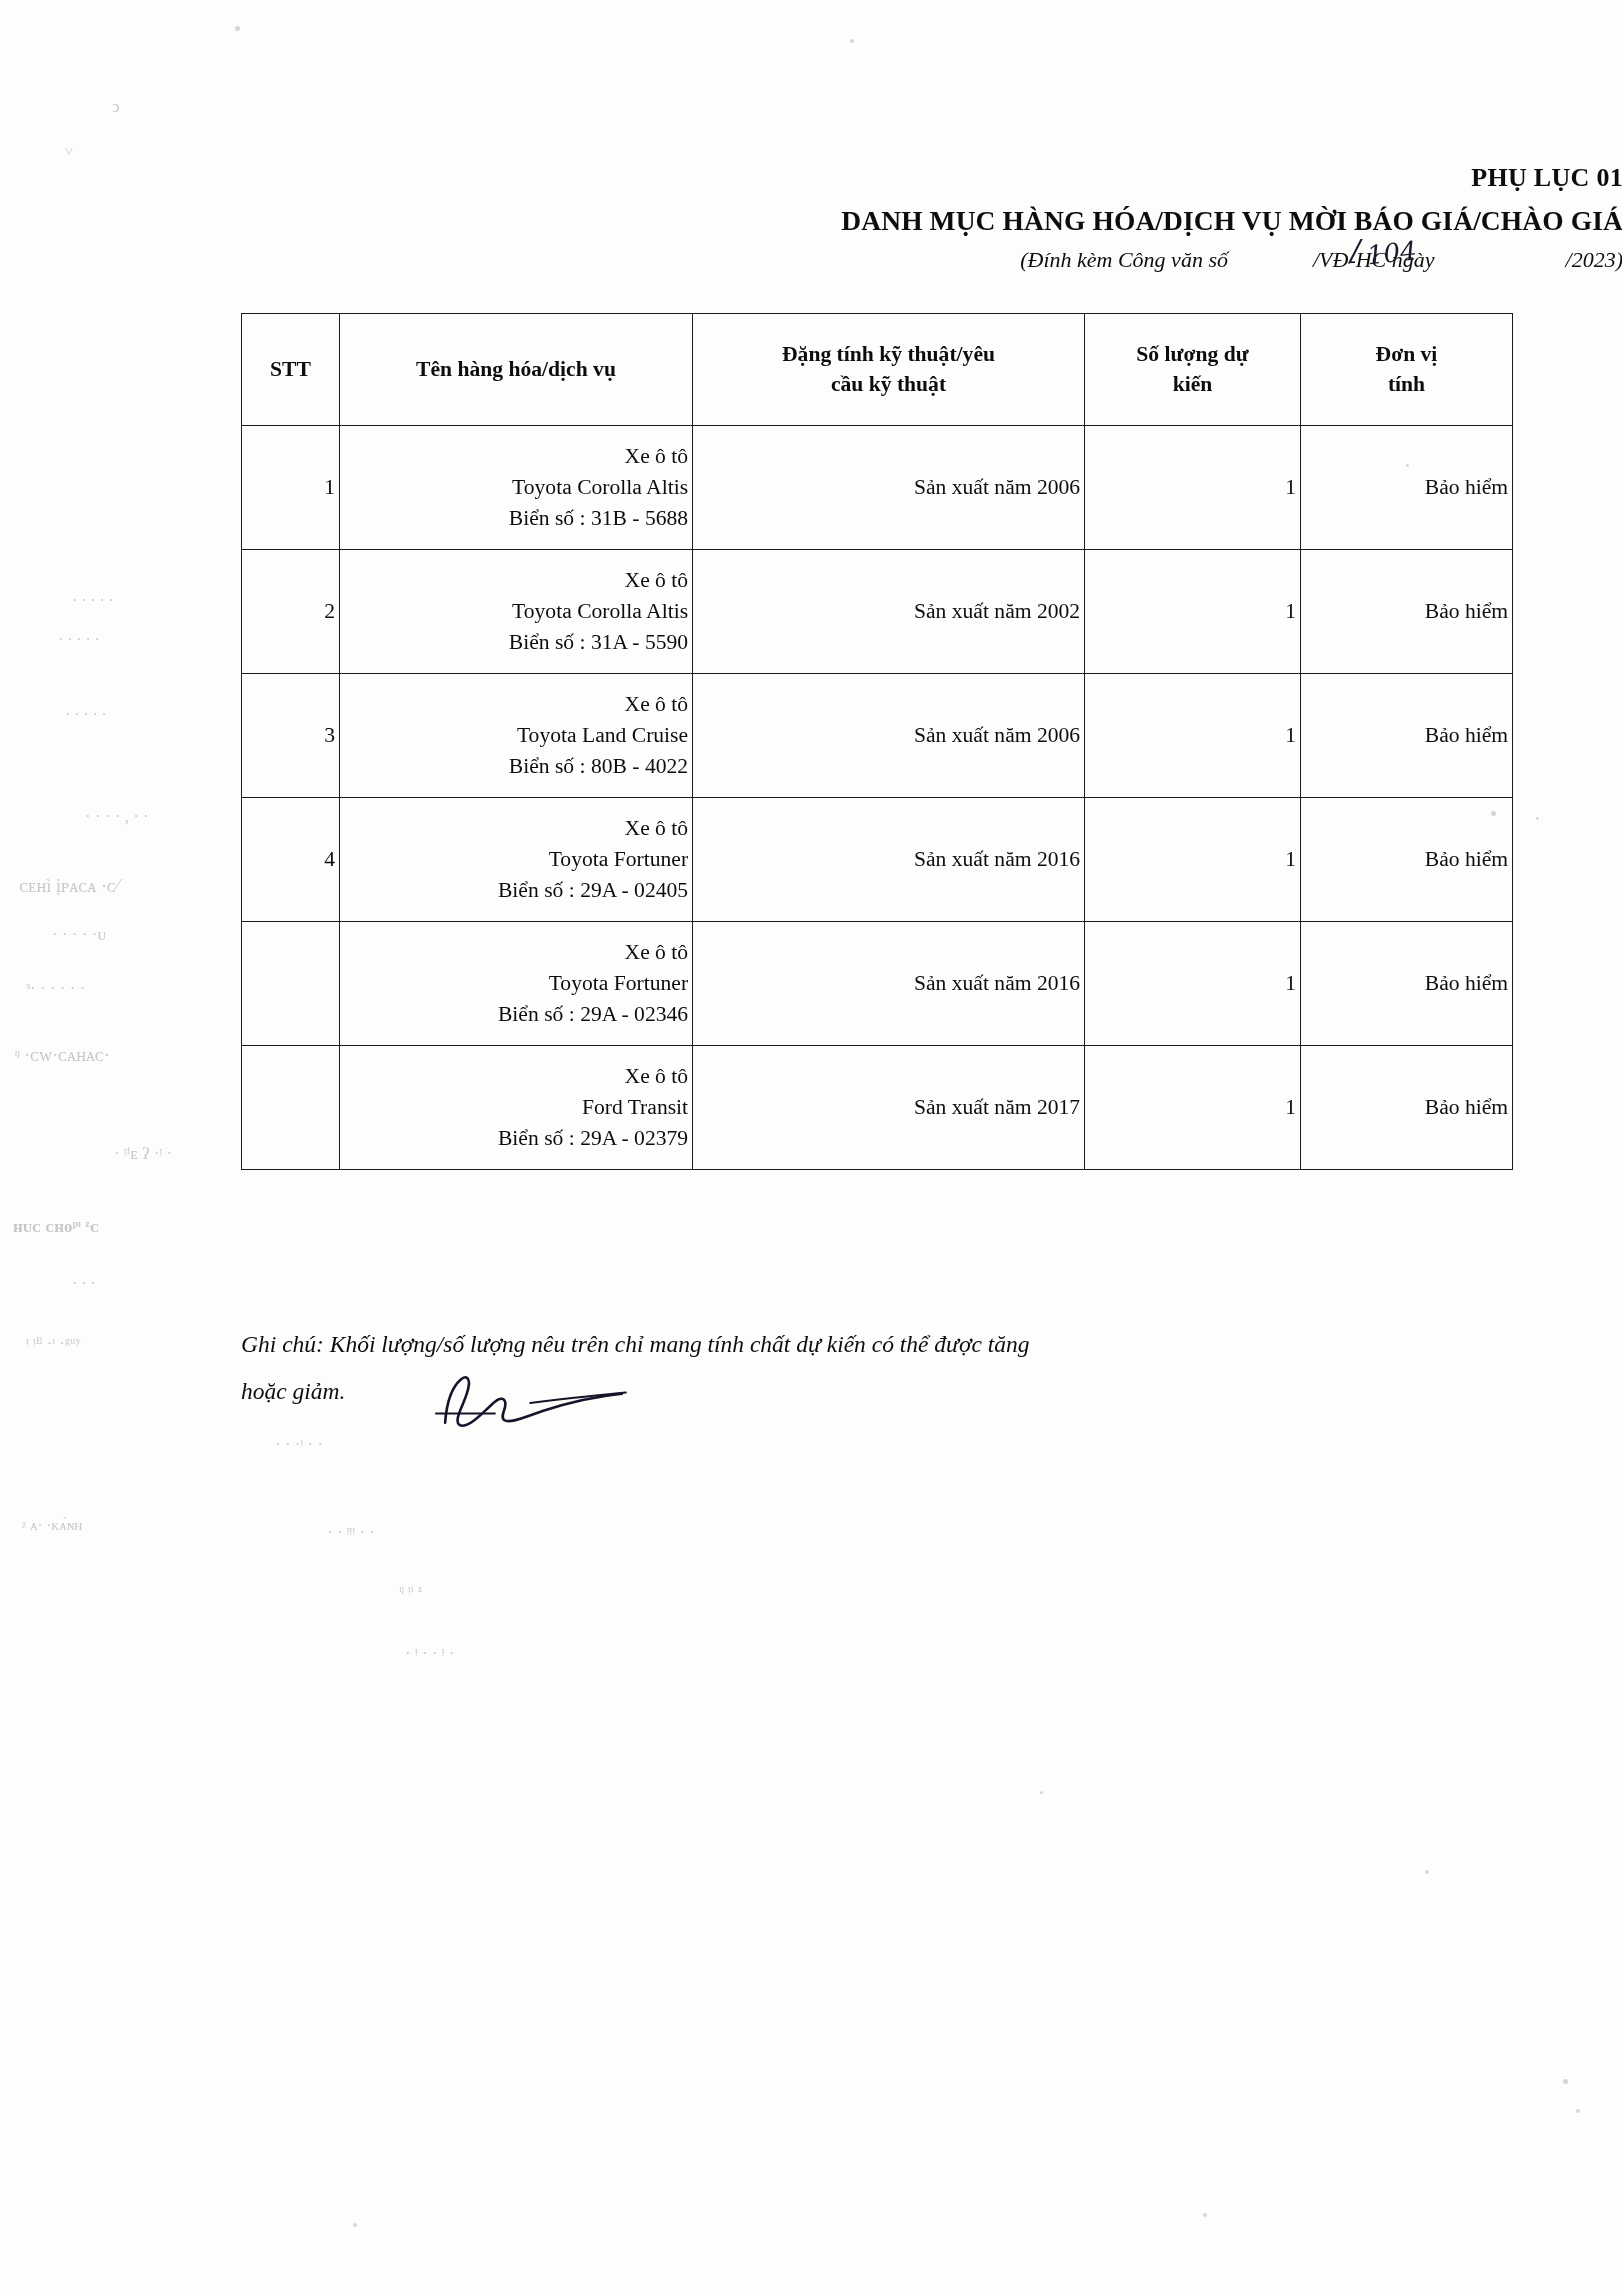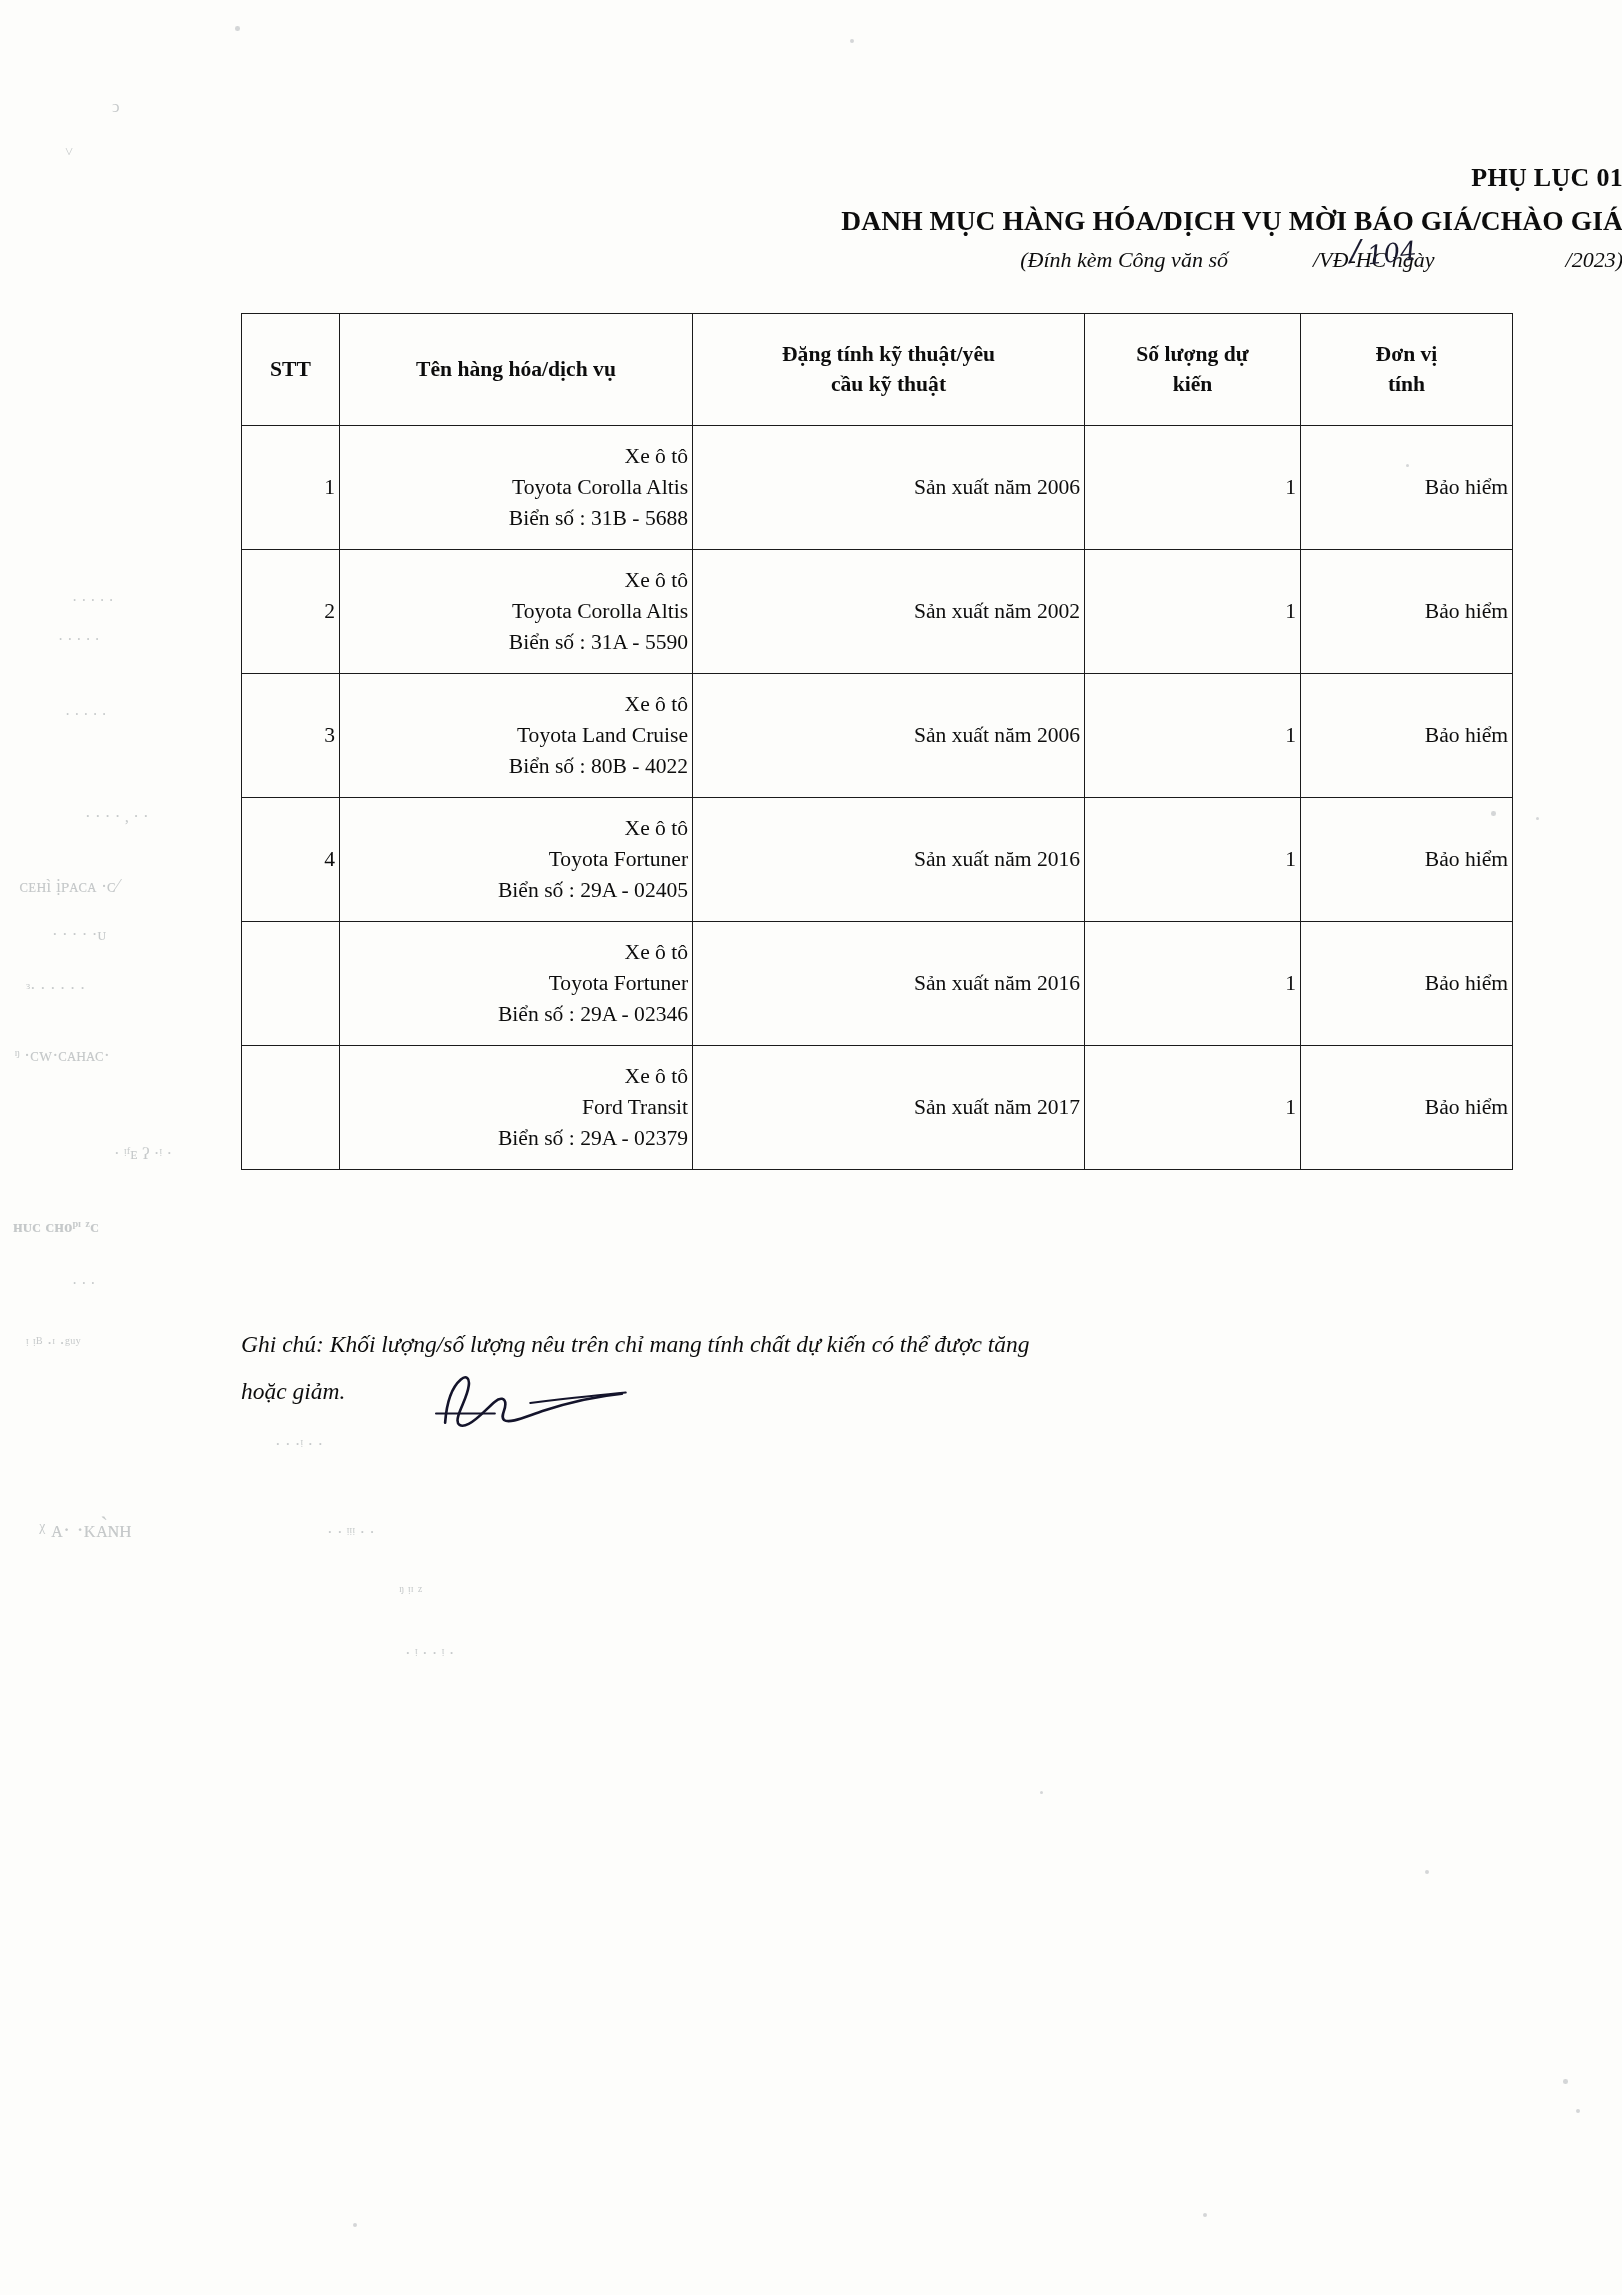--- a/index.html
+++ b/index.html
@@ -148,21 +148,21 @@
   <div class="smudge" style="left:85px; top:807px; font-size:17px;">· ·  · · ,  · ·</div>
   <div class="smudge" style="left:19.6px; top:876px; font-size:18.3px;">ᴄᴇʜì ịᴘᴀᴄᴀ ·ᴄ⁄</div>
   <div class="smudge" style="left:52px; top:925px; font-size:17px;">· · ·  ·  ·ᴜ</div>
   <div class="smudge" style="left:26px; top:979px; font-size:17px;">ᵌ· · ·  ·  ·   ·</div>
   <div class="smudge" style="left:14.4px; top:1045px; font-size:18.3px;">ᵑ ·ᴄᴡ·ᴄᴀʜᴀᴄ·</div>
   <div class="smudge" style="left:114px; top:1144px; font-size:17px;">·  ᵎᶠᴇ ʔ ·ᵎ ·</div>
   <div class="smudge" style="left:13px; top:1217px; font-size:17px;font-weight:bold;">ʜᴜᴄ ᴄʜᴏᵖᶦ ᶻᴄ</div>
   <div class="smudge" style="left:72px; top:1275px; font-size:15.7px;">·  ·  ·</div>
   <div class="smudge" style="left:26px; top:1334px; font-size:17px;">ᵎ ᵎᴮ ·ᶦ ·ᵍᵘʸ</div>
   <div class="smudge" style="left:275px; top:1435px; font-size:17px;">· · ·ᵎ ·  ·</div>
-  <div class="smudge" style="left:39px; top:1517px; font-size:23px;">ᵡ ᴀ· ·ᴋᴀ̀ɴʜ</div>
+  <div class="smudge" style="left:22px; top:1517px; font-size:15px;">ᵡ ᴀ· ·ᴋᴀ̀ɴʜ</div>
   <div class="smudge" style="left:327px; top:1523px; font-size:17px;">· ·  ᵎᵎᵎ ·  ·</div>
   <div class="smudge" style="left:399px; top:1582px; font-size:17px;">ᵑ ᵎᶦ ᶻ</div>
   <div class="smudge" style="left:405px; top:1644px; font-size:17px;">· ᵎ ·  · ᵎ ·</div>
 
   <div class="speck" style="left:235px; top:26px; width:4.6px; height:4.6px;"></div>
   <div class="speck" style="left:850px; top:39px; width:3.9px; height:3.9px;"></div>
   <div class="speck" style="left:1491px; top:811px; width:4.6px; height:4.6px;"></div>
   <div class="speck" style="left:1536px; top:817px; width:3.3px; height:3.3px;"></div>
   <div class="speck" style="left:1563px; top:2079px; width:4.6px; height:4.6px;"></div>
   <div class="speck" style="left:1576px; top:2109px; width:3.9px; height:3.9px;"></div>

